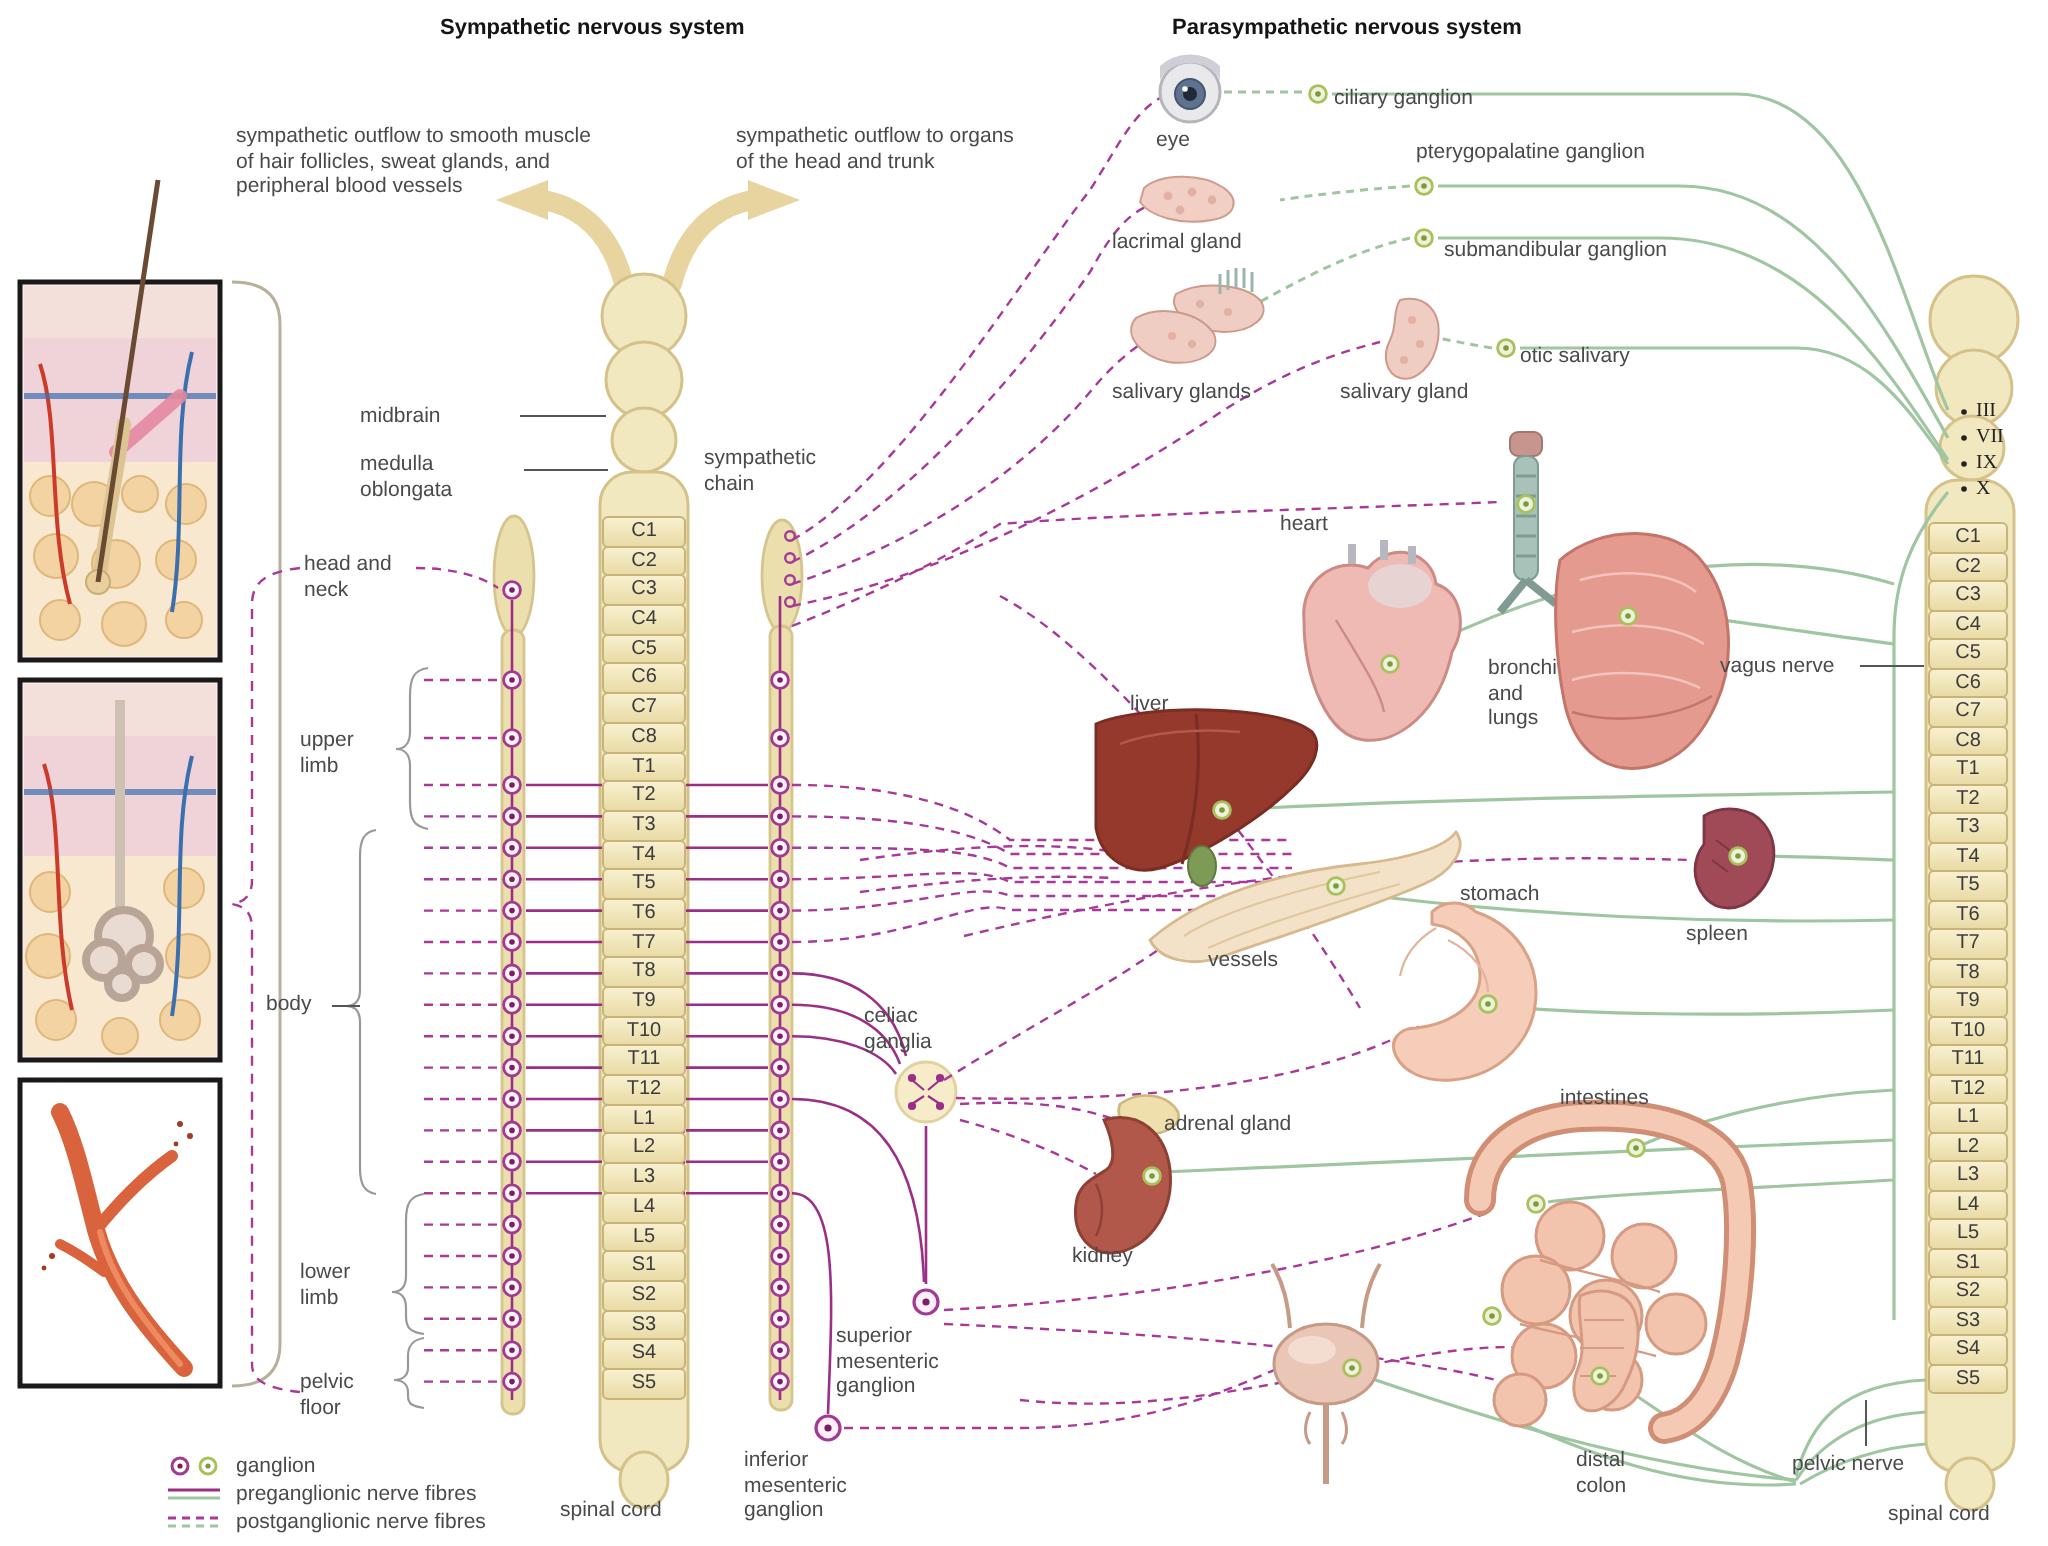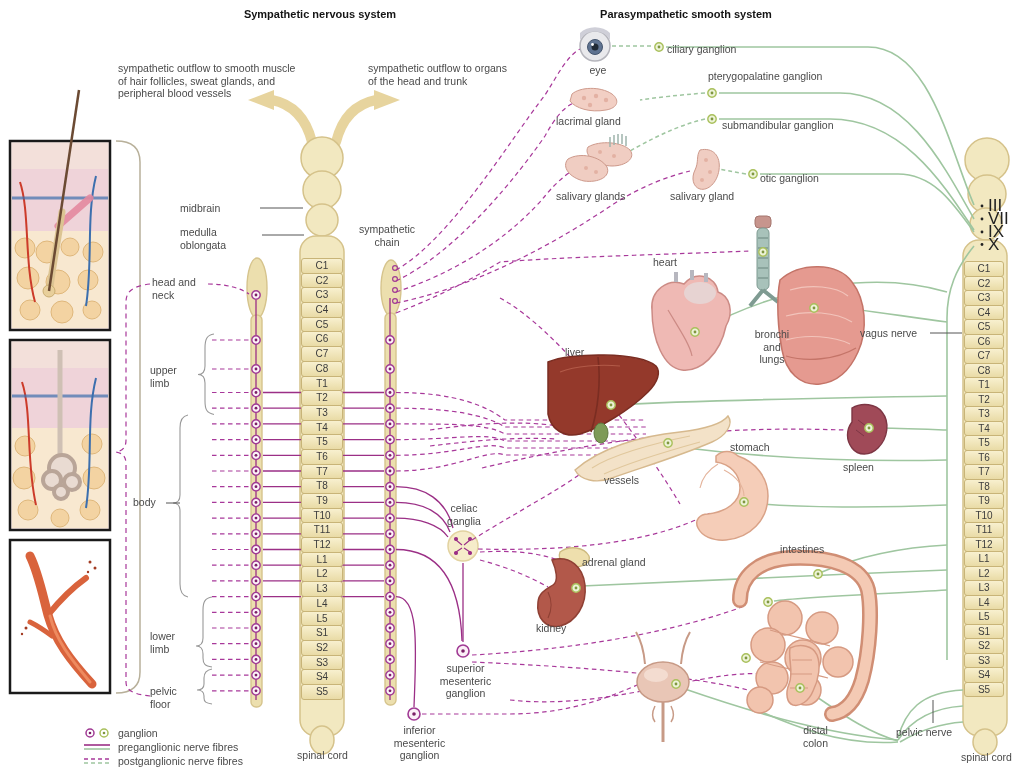--- a/index.html
+++ b/index.html
@@ -1,29 +1,29 @@
 <!DOCTYPE html>
 <html><head>
 <meta charset="utf-8">
 <style>
   html,body{margin:0;padding:0;background:#fff;}
   #stage{position:relative;width:1024px;height:773px;background:#fff;overflow:hidden;
          font-family:"Liberation Sans",sans-serif;}
   #art{position:absolute;left:0;top:0;}
   .lbl{position:absolute;font:10.5px/12.5px "Liberation Sans",sans-serif;color:#4a4a4a;white-space:pre-line;}
-  .c{text-align:center}
+  .c{text-align:left}
   .r{text-align:left}
   .b{font-weight:bold;color:#141414;font-size:11px;line-height:13px;}
   .segcol{position:absolute;display:flex;flex-direction:column;}
   .seg{box-sizing:border-box;height:15.7px;width:42px;margin-top:-1px;
        background:linear-gradient(180deg,#f8f0cf,#e9dba6);
        border:1px solid #c8b478;border-radius:3px;
        font:10px/14px "Liberation Sans",sans-serif;text-align:center;color:#3c3c3c;}
   .seg-r{width:40px;height:15.5px;}
-  .cranial{position:absolute;font-family:Liberation Sans, sans-serif;font-size:17px;line-height:13px;color:#222;}
+  .cranial{position:absolute;font-family:Liberation Serif, serif;font-size:10px;line-height:13px;color:#222;}
 </style>
 </head>
 <body>
 
 <div id="stage">
 
 <svg id="art" width="1024" height="773" viewBox="0 0 1024 773">
   <defs>
     <g id="gsym">
           <circle r="4.2" fill="#fdf3f8" stroke="#a03a94" stroke-width="1.4"></circle>
@@ -521,21 +521,21 @@
   </g>
   <g fill="none">
     <path d="M84,745 H110" stroke="#9b2f86" stroke-width="1.6"></path>
     <path d="M84,749 H110" stroke="#9fc6a0" stroke-width="1.6"></path>
     <path d="M84,759 H110" stroke="#a8389a" stroke-width="1.4" stroke-dasharray="4,3"></path>
     <path d="M84,763 H110" stroke="#9fc6a0" stroke-width="1.4" stroke-dasharray="4,3"></path>
   </g>
 </svg>
 
 <div class="lbl b c" style="left:220px;top:8px;width:200px">Sympathetic nervous system</div>
-<div class="lbl b c" style="left:586px;top:8px;width:200px">Parasympathetic smooth system</div>
+<div class="lbl b c" style="left:586px;top:8px;width:200px">Parasympathetic nervous system</div>
 
 <div class="lbl" style="left:118px;top:62px;width:210px">sympathetic outflow to smooth muscle
 of hair follicles, sweat glands, and
 peripheral blood vessels</div>
 <div class="lbl" style="left:368px;top:62px;width:170px">sympathetic outflow to organs
 of the head and trunk</div>
 
 <div class="lbl r" style="left:180px;top:202px;width:78px">midbrain</div>
 <div class="lbl r" style="left:180px;top:226px;width:78px">medulla
 oblongata</div>
@@ -561,21 +561,21 @@
 mesenteric
 ganglion</div>
 <div class="lbl c" style="left:372px;top:724px;width:95px">inferior
 mesenteric
 ganglion</div>
 
 <div class="lbl c" style="left:578px;top:64px;width:40px">eye</div>
 <div class="lbl" style="left:667px;top:43px;width:110px">ciliary ganglion</div>
 <div class="lbl" style="left:708px;top:70px;width:140px">pterygopalatine ganglion</div>
 <div class="lbl" style="left:722px;top:119px;width:140px">submandibular ganglion</div>
-<div class="lbl" style="left:760px;top:172px;width:100px">otic ganglion</div>
+<div class="lbl" style="left:760px;top:172px;width:100px">otic salivary</div>
 <div class="lbl" style="left:556px;top:115px;width:90px">lacrimal gland</div>
 <div class="lbl" style="left:556px;top:190px;width:90px">salivary glands</div>
 <div class="lbl" style="left:670px;top:190px;width:90px">salivary gland</div>
 
 <div class="lbl c" style="left:640px;top:256px;width:50px">heart</div>
 <div class="lbl c" style="left:744px;top:328px;width:56px">bronchi
 and
 lungs</div>
 <div class="lbl" style="left:565px;top:346px;width:40px">liver</div>
 <div class="lbl" style="left:604px;top:474px;width:60px">vessels</div>

